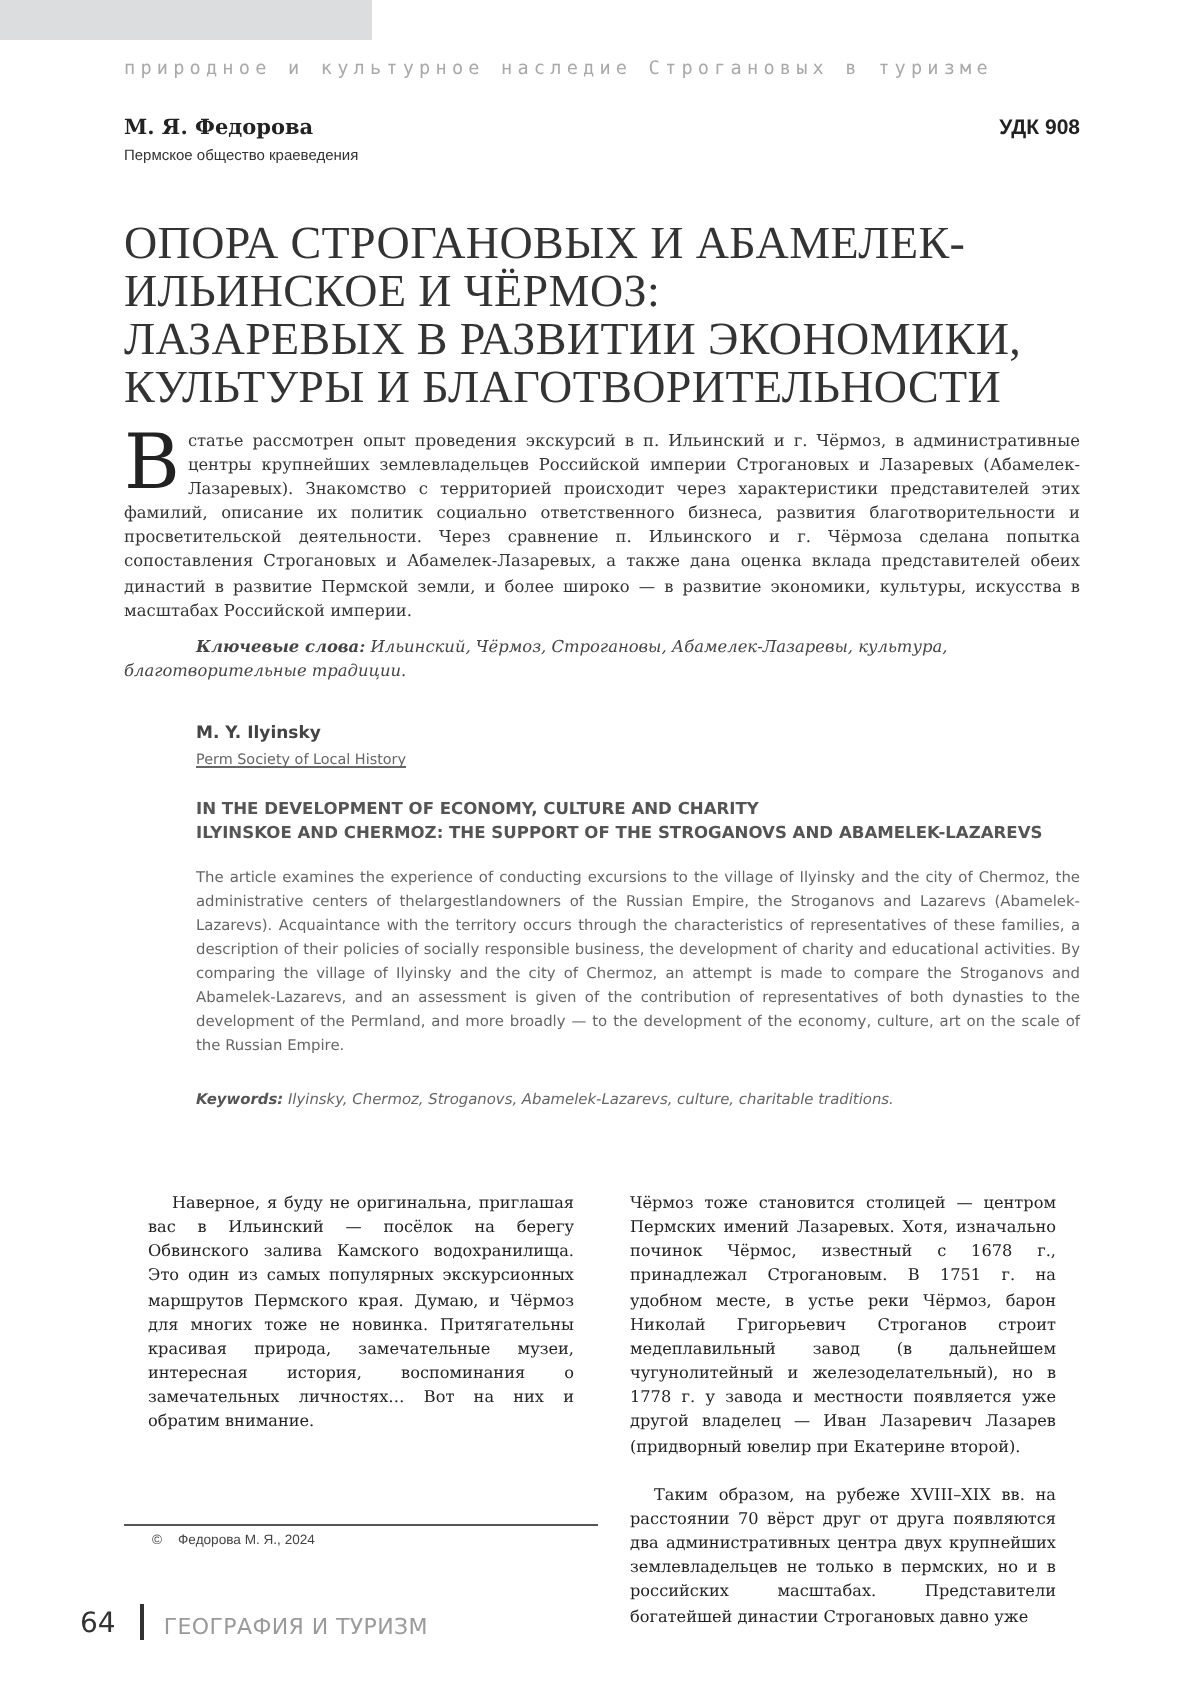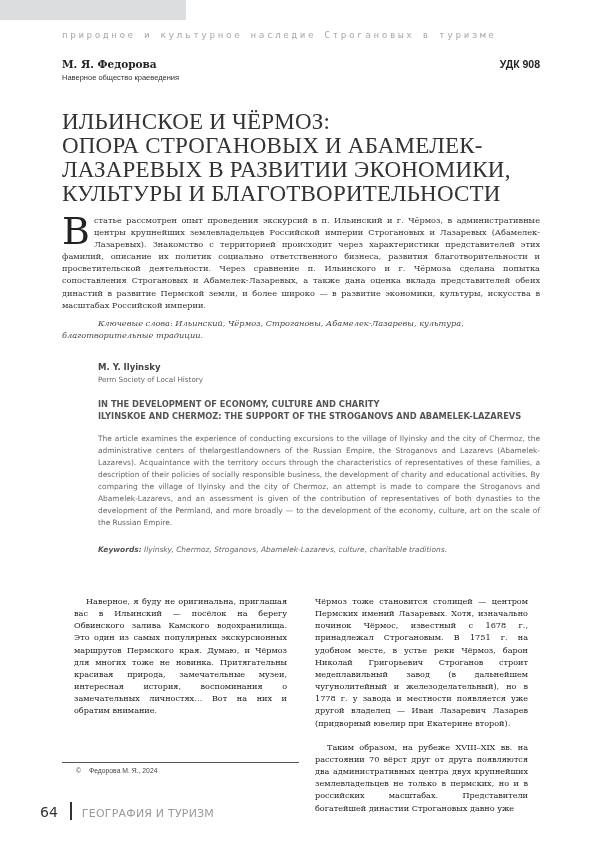--- a/index.html
+++ b/index.html
@@ -8,24 +8,24 @@
   .running-head { position: absolute; left: 62px; top: 29px; width: 480px; font-family: "DejaVu Sans Mono", monospace; font-size: 9.3px; letter-spacing: 2.6px; color: #a9a9a9; white-space: nowrap; }
   .author-block { position: absolute; left: 62px; top: 58px; }
   .author-name { font-family: "DejaVu Serif", serif; font-weight: bold; font-size: 10.5px; color: #222; }
   .author-affil { font-family: "Liberation Sans", sans-serif; font-size: 7.5px; color: #333; margin-top: 3px; }
   .udc { position: absolute; right: 60px; top: 58px; font-family: "Liberation Sans", sans-serif; font-weight: bold; font-size: 10.5px; color: #222; }
   .title { position: absolute; left: 62px; top: 110px; width: 480px; font-family: "Liberation Serif", serif; font-size: 23px; line-height: 24px; color: #333; letter-spacing: 0.2px; text-transform: uppercase; }
   .title div { white-space: nowrap; }
   .abstract-ru { position: absolute; left: 62px; top: 214px; width: 478px; font-family: "DejaVu Serif", serif; font-size: 8.2px; line-height: 12.1px; color: #333; text-align: justify; hyphens: manual; }
   .drop-cap { float: left; font-family: "DejaVu Serif", serif; font-size: 38px; line-height: 30px; margin: 2px 4px 0 0; color: #222; }
   .keywords-ru { position: absolute; left: 62px; top: 317px; width: 478px; font-family: "DejaVu Serif", serif; font-size: 8.2px; line-height: 12px; color: #444; text-indent: 36px; font-style: italic; }
-  .keywords-ru .kw-label { font-weight: normal; font-style: italic; }
+  .keywords-ru .kw-label { font-weight: bold; font-style: italic; }
   .en-block { position: absolute; left: 98px; top: 362px; width: 442px; font-family: "DejaVu Sans", sans-serif; color: #555; }
   .en-author { font-weight: bold; font-size: 8.5px; color: #444; }
-  .en-affil { font-size: 7.2px; color: #666; margin-top: 3px; }
+  .en-affil { font-size: 7.2px; color: #666; margin-top: 3px; text-decoration: underline; }
   .en-title { margin-top: 14px; font-weight: bold; font-size: 8.3px; line-height: 12px; color: #555; white-space: nowrap; }
   .en-abstract { position: absolute; left: 98px; top: 433px; width: 442px; font-family: "DejaVu Sans", sans-serif; font-size: 7.45px; line-height: 12px; color: #666; text-align: justify; }
   .en-keywords { position: absolute; left: 98px; top: 545px; width: 442px; font-family: "DejaVu Sans", sans-serif; font-size: 7.45px; color: #666; font-style: italic; }
   .en-keywords .kw-label { font-weight: bold; color: #555; }
   .col { position: absolute; top: 583px; width: 237px; font-family: "DejaVu Serif", serif; font-size: 8.1px; line-height: 12.15px; color: #222; text-align: justify; }
   .col-left { left: 62px; }
   .col-right { left: 303px; }
   .col p { margin: 12px; text-indent: 12px; }
   .col p.cont { text-indent: 0; }
   .footnote-rule { position: absolute; left: 62px; top: 762px; width: 237px; height: 0; border-top: 1px solid #555; }
@@ -38,28 +38,28 @@
 </style>
 </head>
 <body>
 
 <div class="top-band"></div>
 
 <div class="running-head">природное и культурное наследие Строгановых в туризме</div>
 
 <div class="author-block">
   <div class="author-name">М. Я. Федорова</div>
-  <div class="author-affil">Наверное общество краеведения</div>
+  <div class="author-affil">Пермское общество краеведения</div>
 </div>
 
 <div class="udc">УДК 908</div>
 
 <div class="title">
+  <div>опора Строгановых и Абамелек-</div>
   <div>Ильинское и Чёрмоз:</div>
-  <div>опора Строгановых и Абамелек-</div>
   <div>Лазаревых в развитии экономики,</div>
   <div>культуры и благотворительности</div>
 </div>
 
 <div class="abstract-ru">
   <span class="drop-cap">В</span><span> статье рассмотрен опыт проведения экскурсий в п. Ильинский и г. Чёрмоз, в административные центры крупнейших землевладельцев Российской империи Строгановых и Лазаревых (Абамелек-Лазаревых). Знакомство с территорией происходит через характеристики представителей этих фамилий, описание их политик социально ответственного бизнеса, развития благотворительности и просветительской деятельности. Через сравнение п. Ильинского и г. Чёрмоза сделана попытка сопоставления Строгановых и Абамелек-Лазаревых, а также дана оценка вклада представителей обеих династий в развитие Пермской земли, и более широко — в развитие экономики, культуры, искусства в масштабах Российской империи.</span>
 </div>
 
 <div class="keywords-ru">
   <span class="kw-label">Ключевые слова:</span><span> Ильинский, Чёрмоз, Строгановы, Абамелек-Лазаревы, культура, благотворительные традиции.</span>

